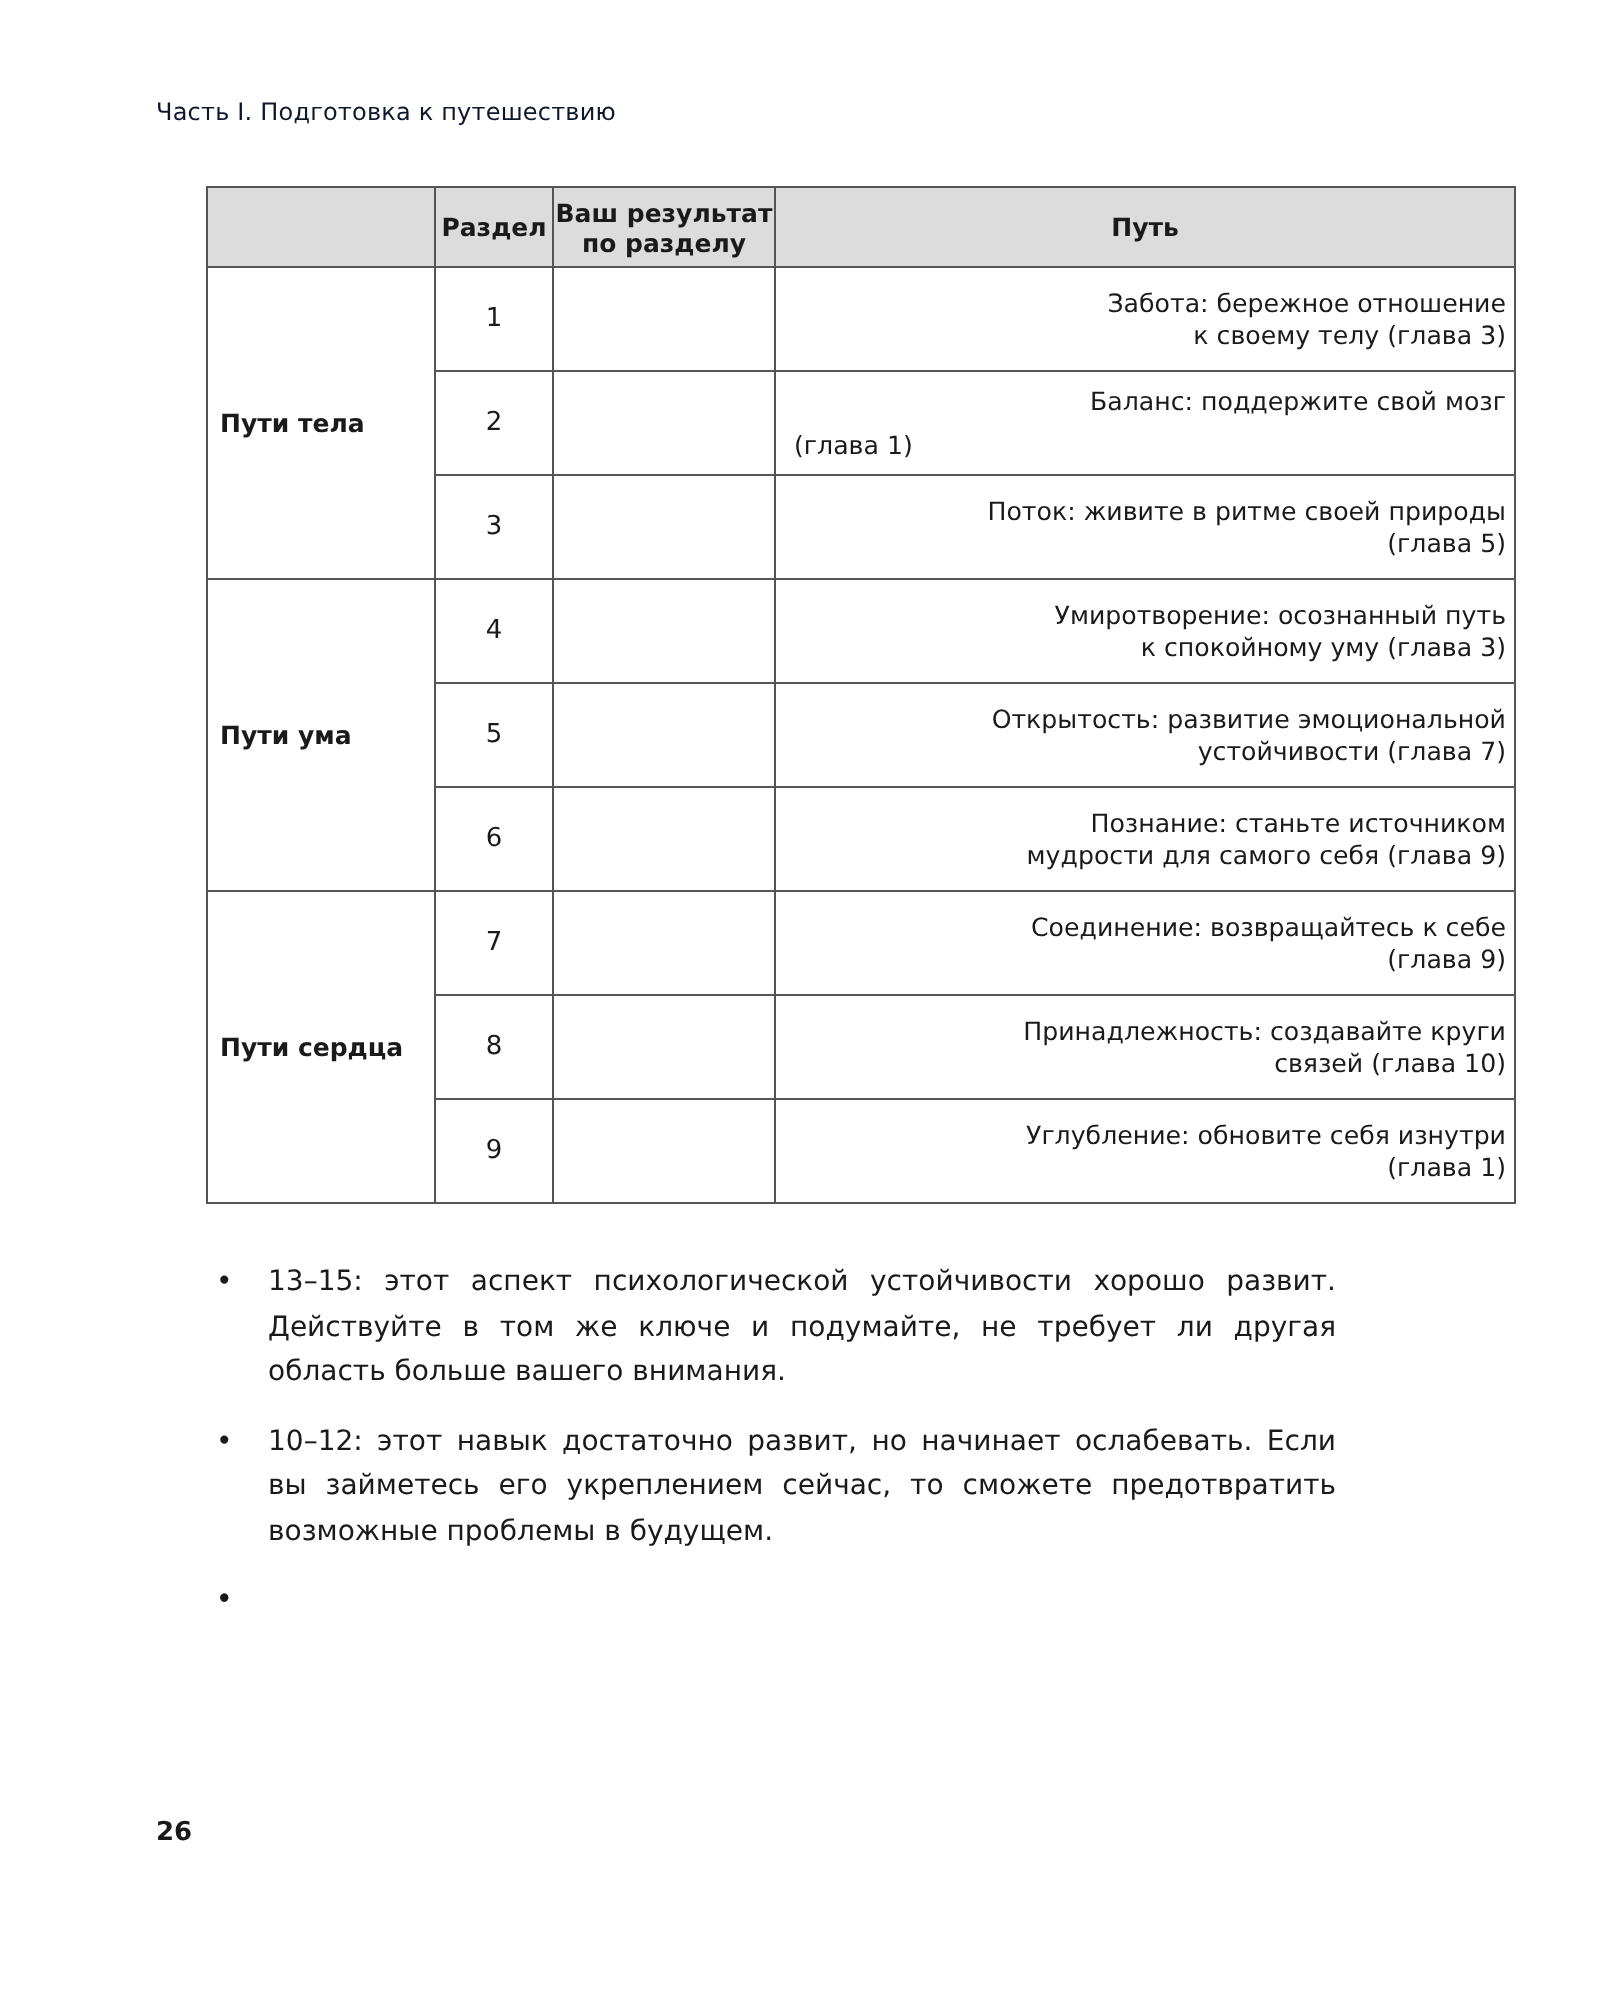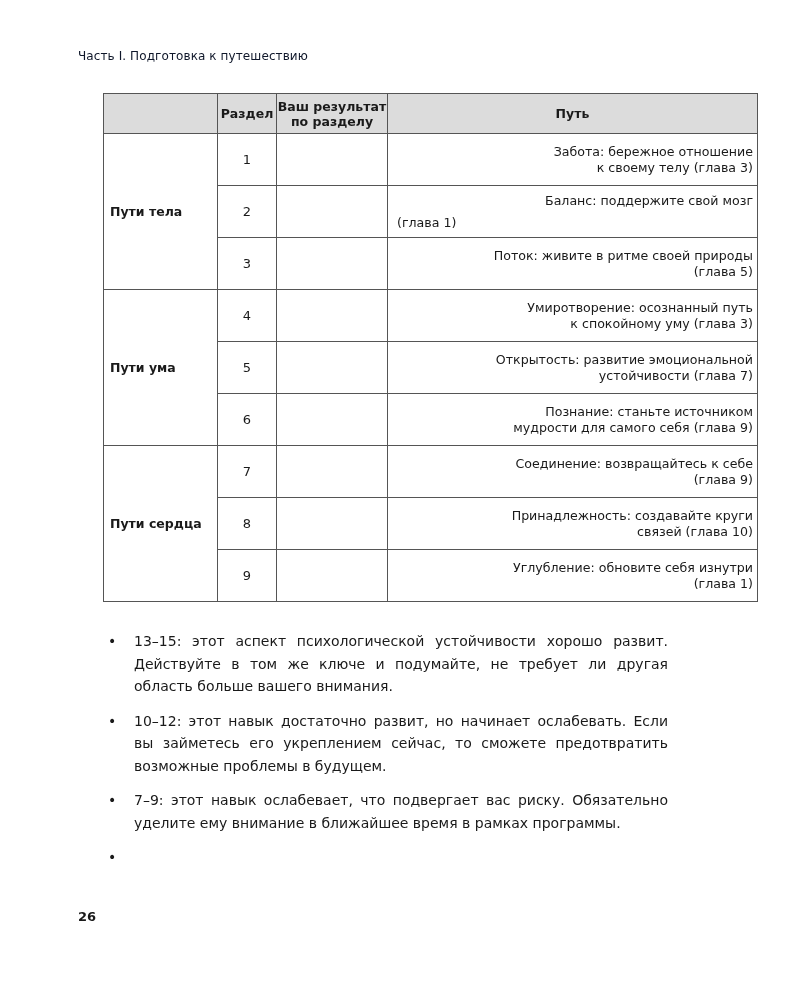--- a/index.html
+++ b/index.html
@@ -118,17 +118,17 @@
           <span class="l2">Углубление: обновите себя изнутри</span>
           <span class="l2">(глава 1)</span>
         </td>
     </tr>
   </tbody>
 </table>
 
 <ul class="legend">
   <li><span class="bullet">•</span><span>13–15: этот аспект психологической устойчивости хорошо развит. Действуйте в том же ключе и подумайте, не требует ли другая область больше вашего внимания.</span></li>
   <li><span class="bullet">•</span><span>10–12: этот навык достаточно развит, но начинает ослабевать. Если вы займетесь его укреплением сейчас, то сможете предотвратить возможные проблемы в будущем.</span></li>
-  <li><span class="bullet">•</span><span>7–9: этот навык ослабевает, что подвергает вас риску. Обязательно уделите ему внимание в ближайшее время в рамках программы.</span></li>
+  <li><span class="bullet">•</span></li>
   <li><span class="bullet">•</span></li>
 </ul>
 
 <div class="page-number">26</div>
 
 </body></html>

